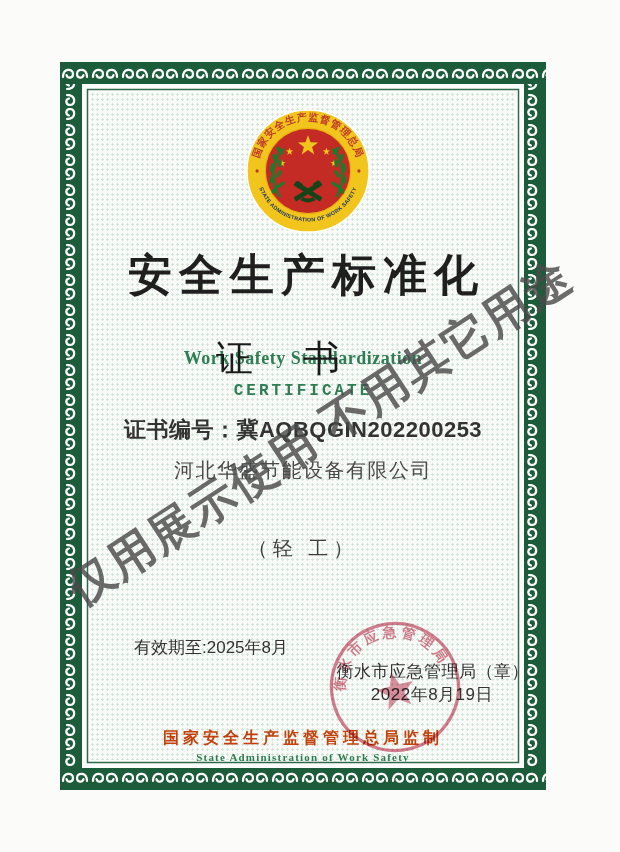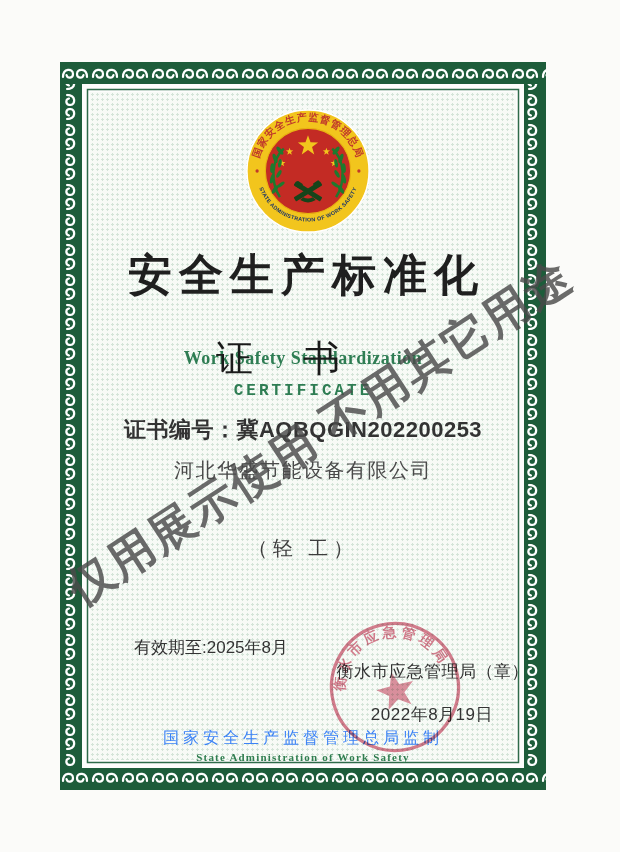--- a/index.html
+++ b/index.html
@@ -38,22 +38,22 @@
     top:320px;font-size:16px;font-weight:bold;color:#2e7d53;
     font-family:Liberation Mono, monospace;letter-spacing:3px;
   }
   .cert-no{top:353px;font-size:22px;font-weight:bold;color:#333;letter-spacing:0.5px;}
   .company{top:395px;font-size:20px;color:#4a4a4a;letter-spacing:1.5px;}
   .award{top:433px;font-size:24px;font-weight:bold;color:#2b2b2b;letter-spacing:1px;}
   .category{top:473px;font-size:20px;color:#3d3d3d;letter-spacing:5px;}
   .valid{top:558px;left:74px;width:auto;text-align:left;font-size:17px;color:#333;margin-top:16px;}
   .authority-block{top:598px;left:auto;right:17px;width:auto;text-align:right;}
   .authority{font-size:17px;color:#333;letter-spacing:0.5px;}
-  .issue-date{font-size:17px;color:#333;margin-top:20px;padding-right:36px;letter-spacing:0.5px;}
-  .footer-cn{top:666px;font-size:16px;font-weight:normal;color:#3b82f6;letter-spacing:4px;}
+  .issue-date{font-size:17px;color:#333;margin-top:0;padding-right:36px;letter-spacing:0.5px;}
+  .footer-cn{top:666px;font-size:16px;font-weight:bold;color:#c2410c;letter-spacing:4px;}
   .footer-en{
     top:689px;font-size:11px;font-weight:bold;color:#2f7d4f;
     font-family:"Liberation Serif",serif;letter-spacing:1.2px;
   }
   .emblem{position:absolute;left:185px;top:46px;z-index:4;}
   .stamp{
     position:absolute;left:265px;top:555px;z-index:8;
     opacity:0.78;mix-blend-mode:multiply;transform:rotate(-14deg);
   }
   .watermark{

